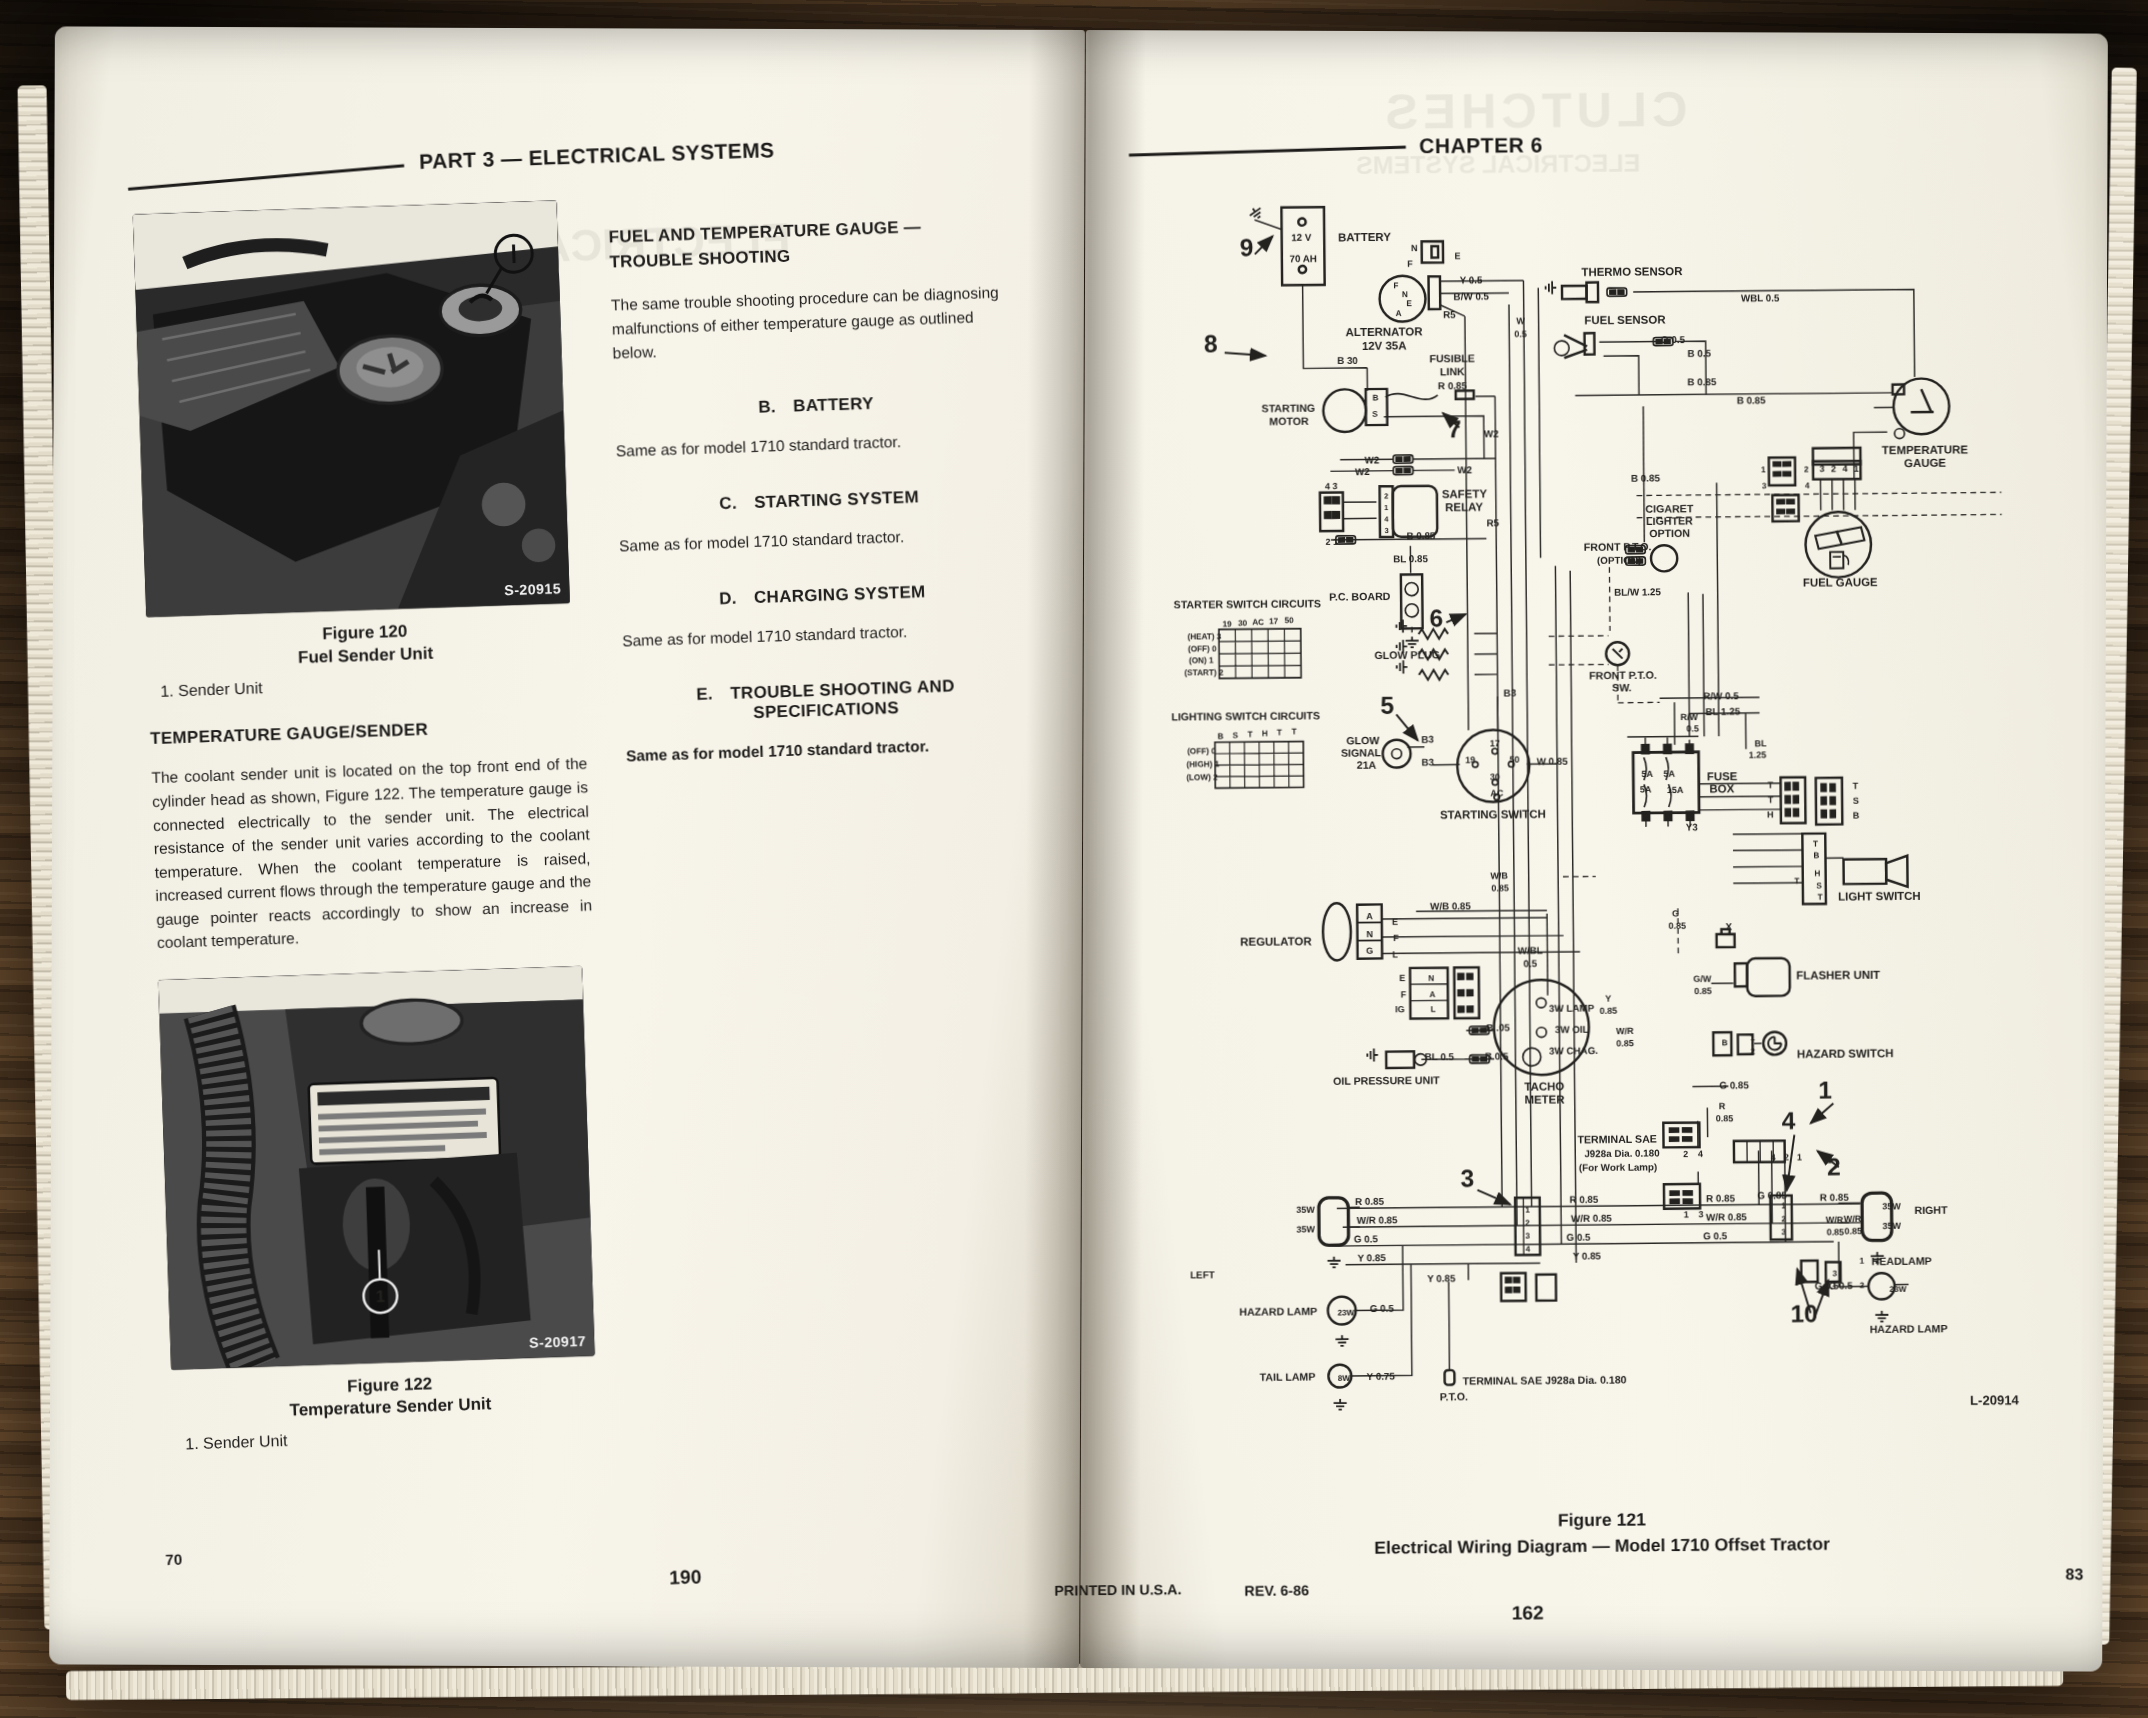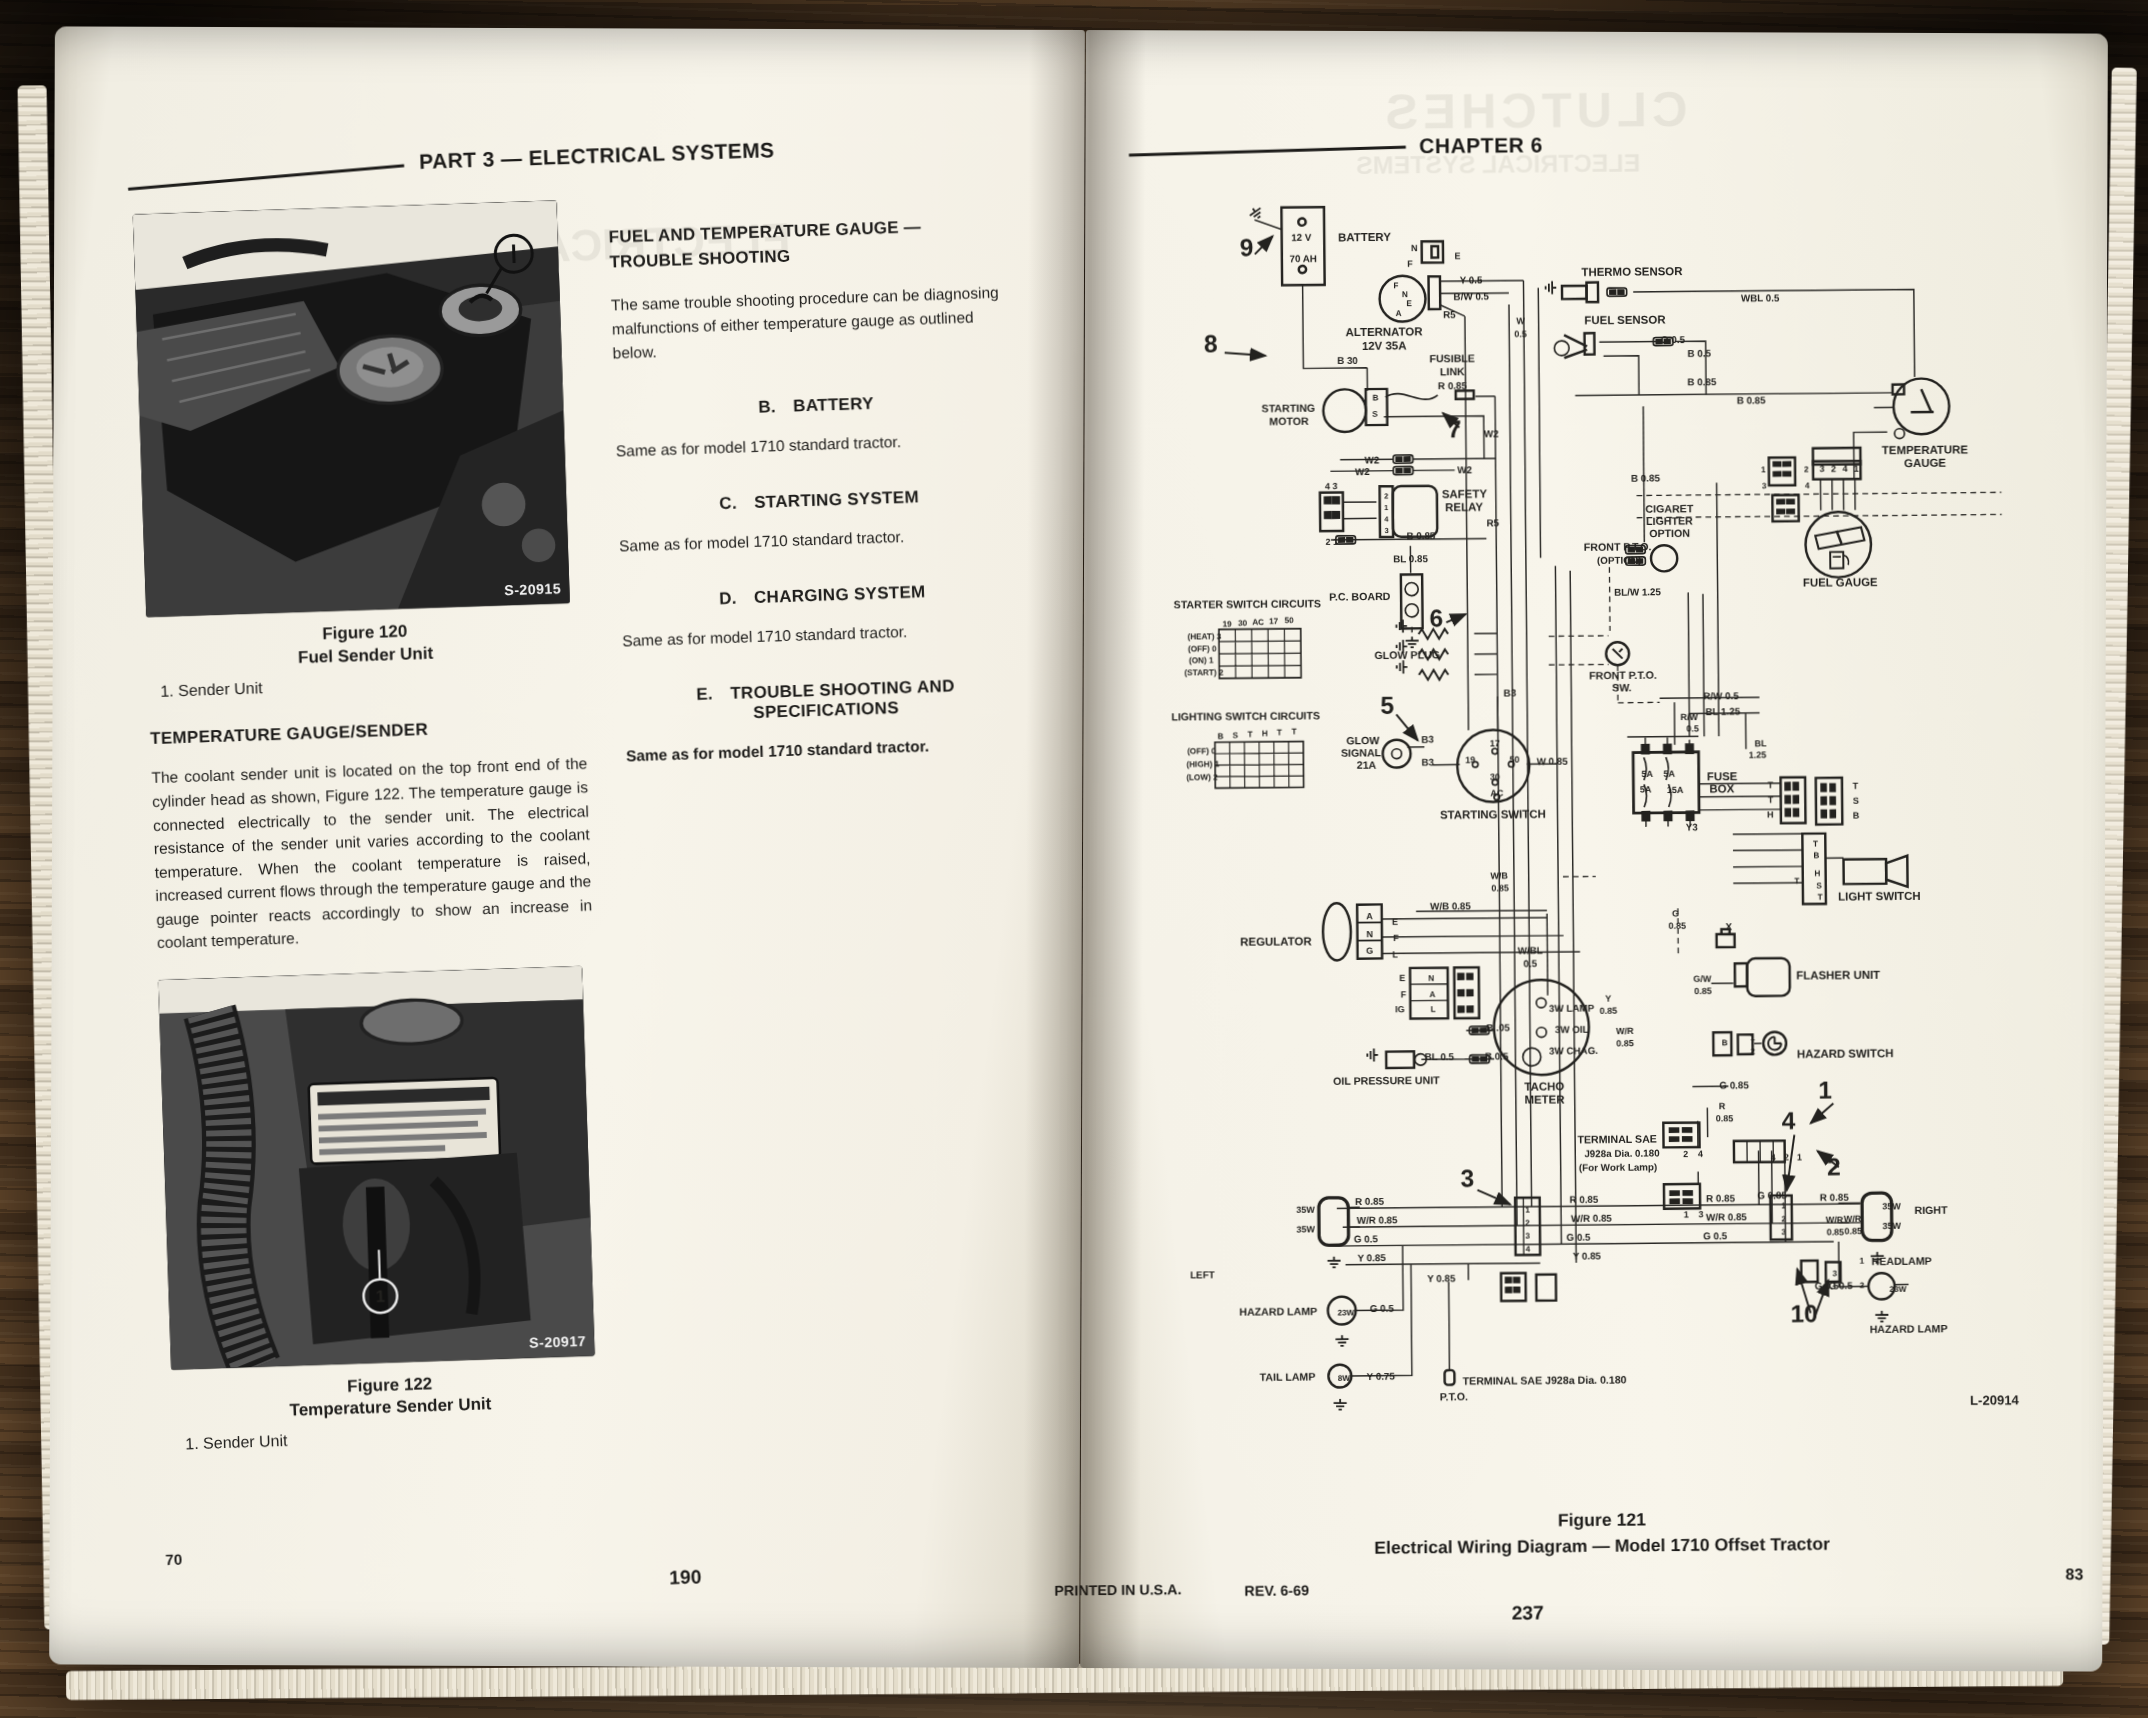--- a/index.html
+++ b/index.html
@@ -776,22 +776,22 @@
             </g>
         </svg>
       </div>
 
       <div class="rp-figcap">
         <div class="t1">Figure 121</div>
         <div class="t2">Electrical Wiring Diagram  —  Model 1710 Offset Tractor</div>
       </div>
       <div class="rp-footrow">
         <div class="rp-printed">PRINTED IN U.S.A.</div>
-        <div class="rp-rev">REV. 6-69</div>
-        <div class="rp-num">237</div>
+        <div class="rp-rev">REV. 6-86</div>
+        <div class="rp-num">162</div>
         <div class="rp-outer">83</div>
       </div>
     </div>
   </div>
 
   <div class="spine"></div>
 </div>
 
 
 </body></html>

